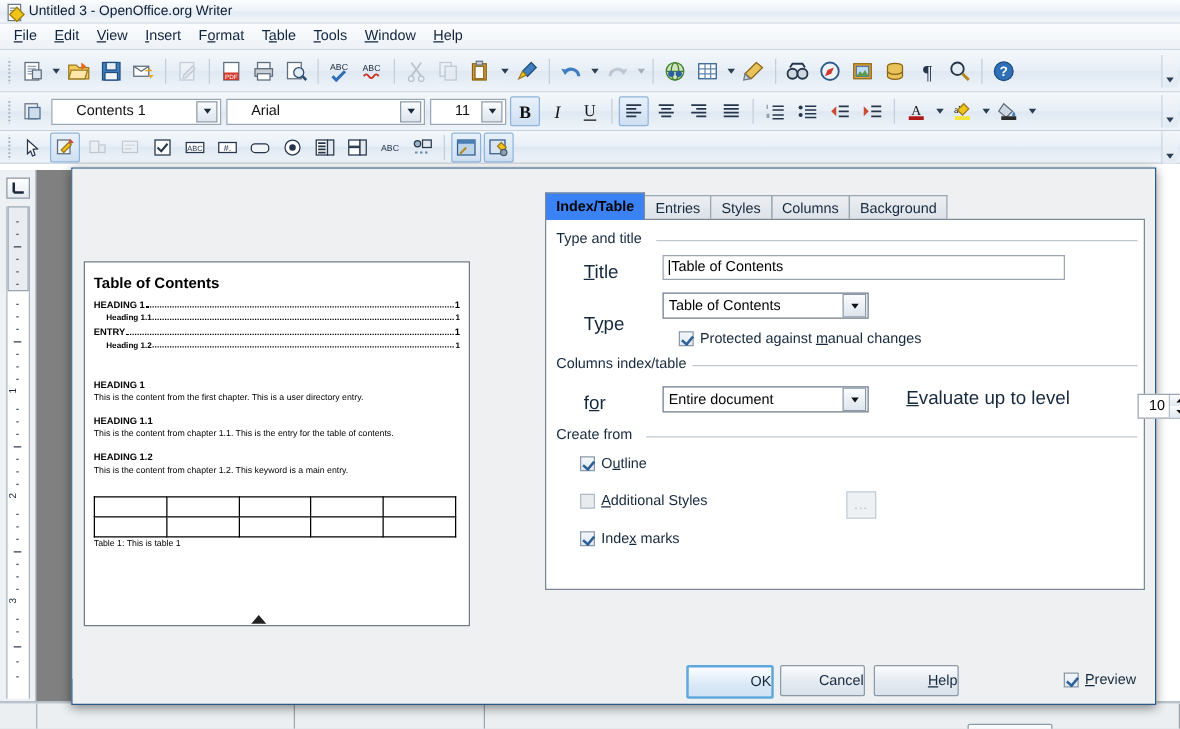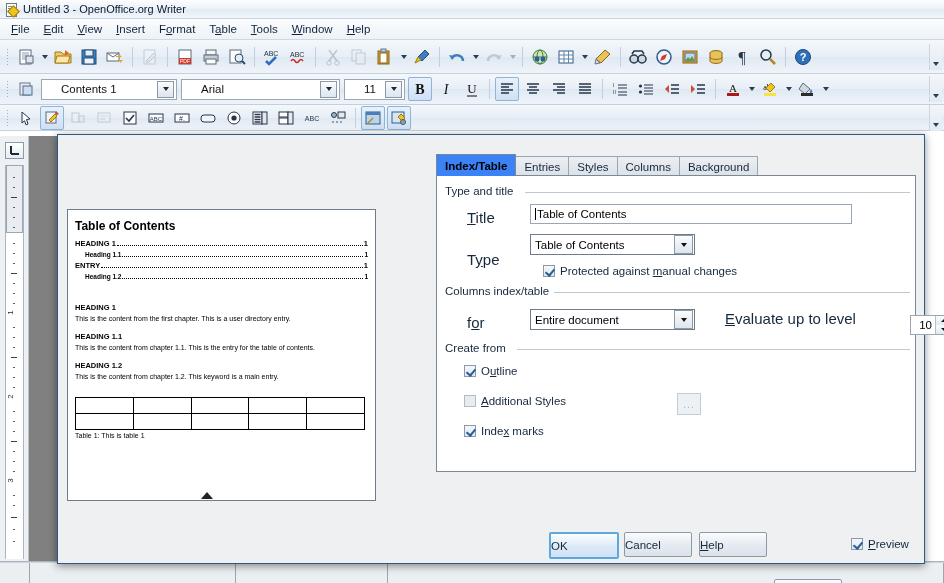--- a/index.html
+++ b/index.html
@@ -304,21 +304,21 @@
     display:flex; align-items:center; justify-content:center;
     font-size:10px; color:#a8b2bc; letter-spacing:1px;
   }
 
   
   .dlgbtn {
     position:absolute; height:23px; width:66px;
     border:1px solid #8c99a8; border-radius:2px;
     background: linear-gradient(to bottom,#fbfcfd,#e4eaf1 55%,#dae2eb);
     font-size:11.5px; color:#16283c;
-    display:flex; align-items:center; justify-content:flex-start;
+    display:flex; align-items:center; justify-content:flex-end;
   }
   .dlgbtn.default {
     border:2px solid #5fa8dd; background: linear-gradient(to bottom,#fbfdff,#dceaf7 55%,#cfe2f4);
   }
   .dlgbtn u { text-decoration: underline; }
 </style>
 </head>
 <body>
 
 <div id="app">

